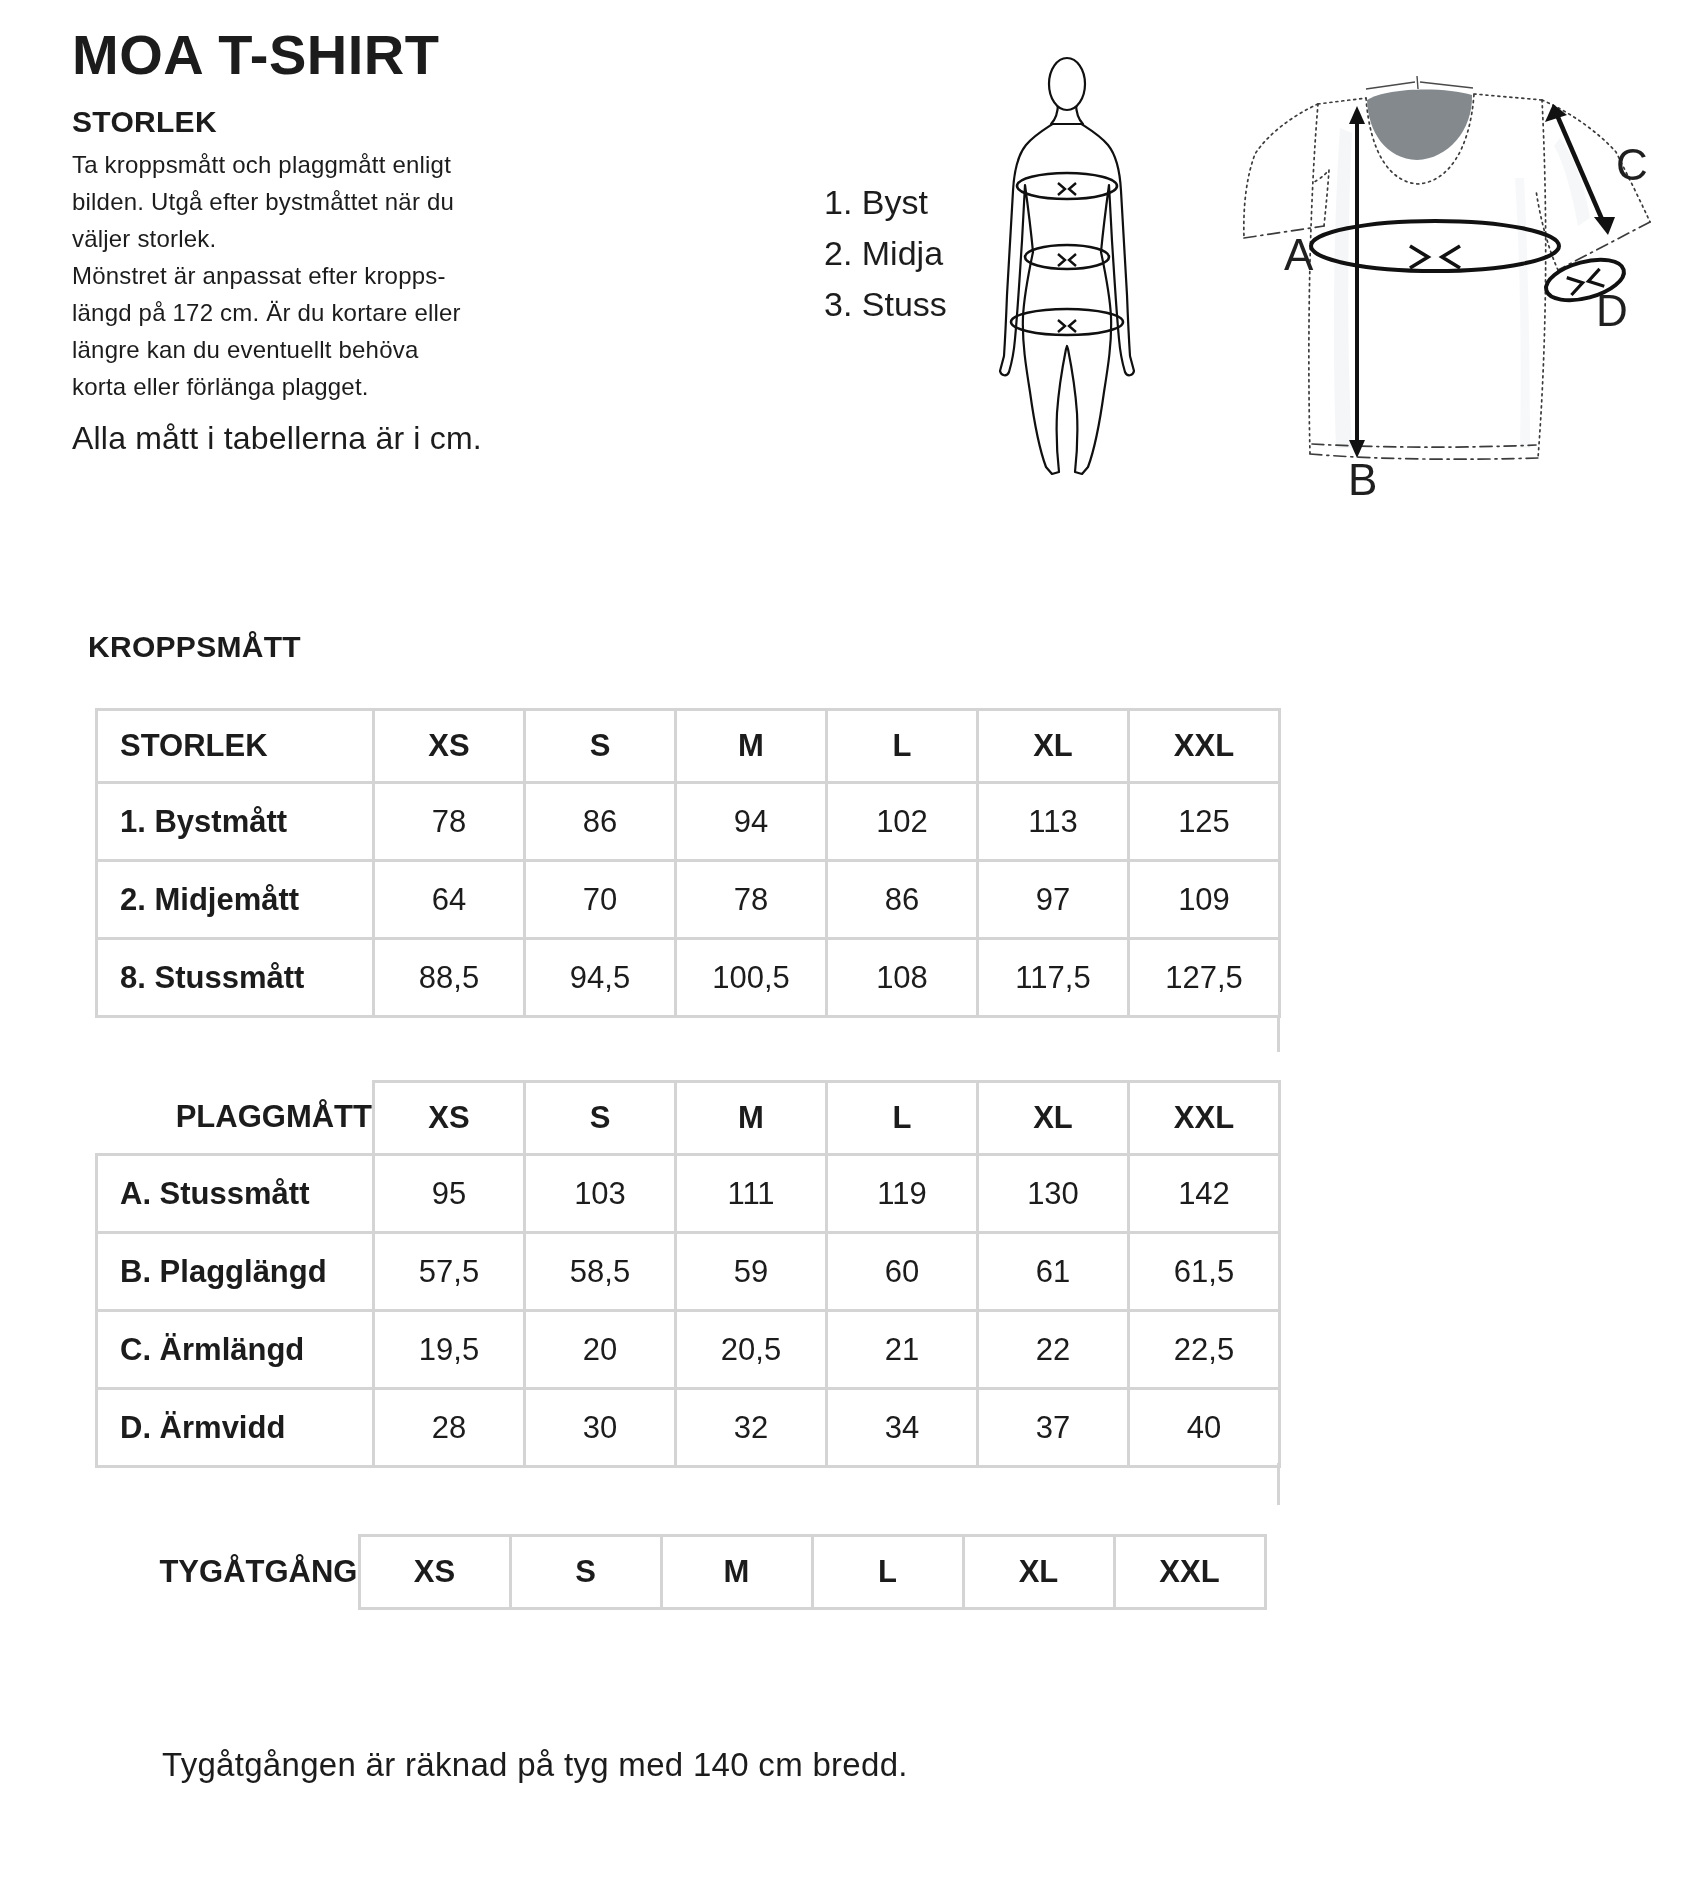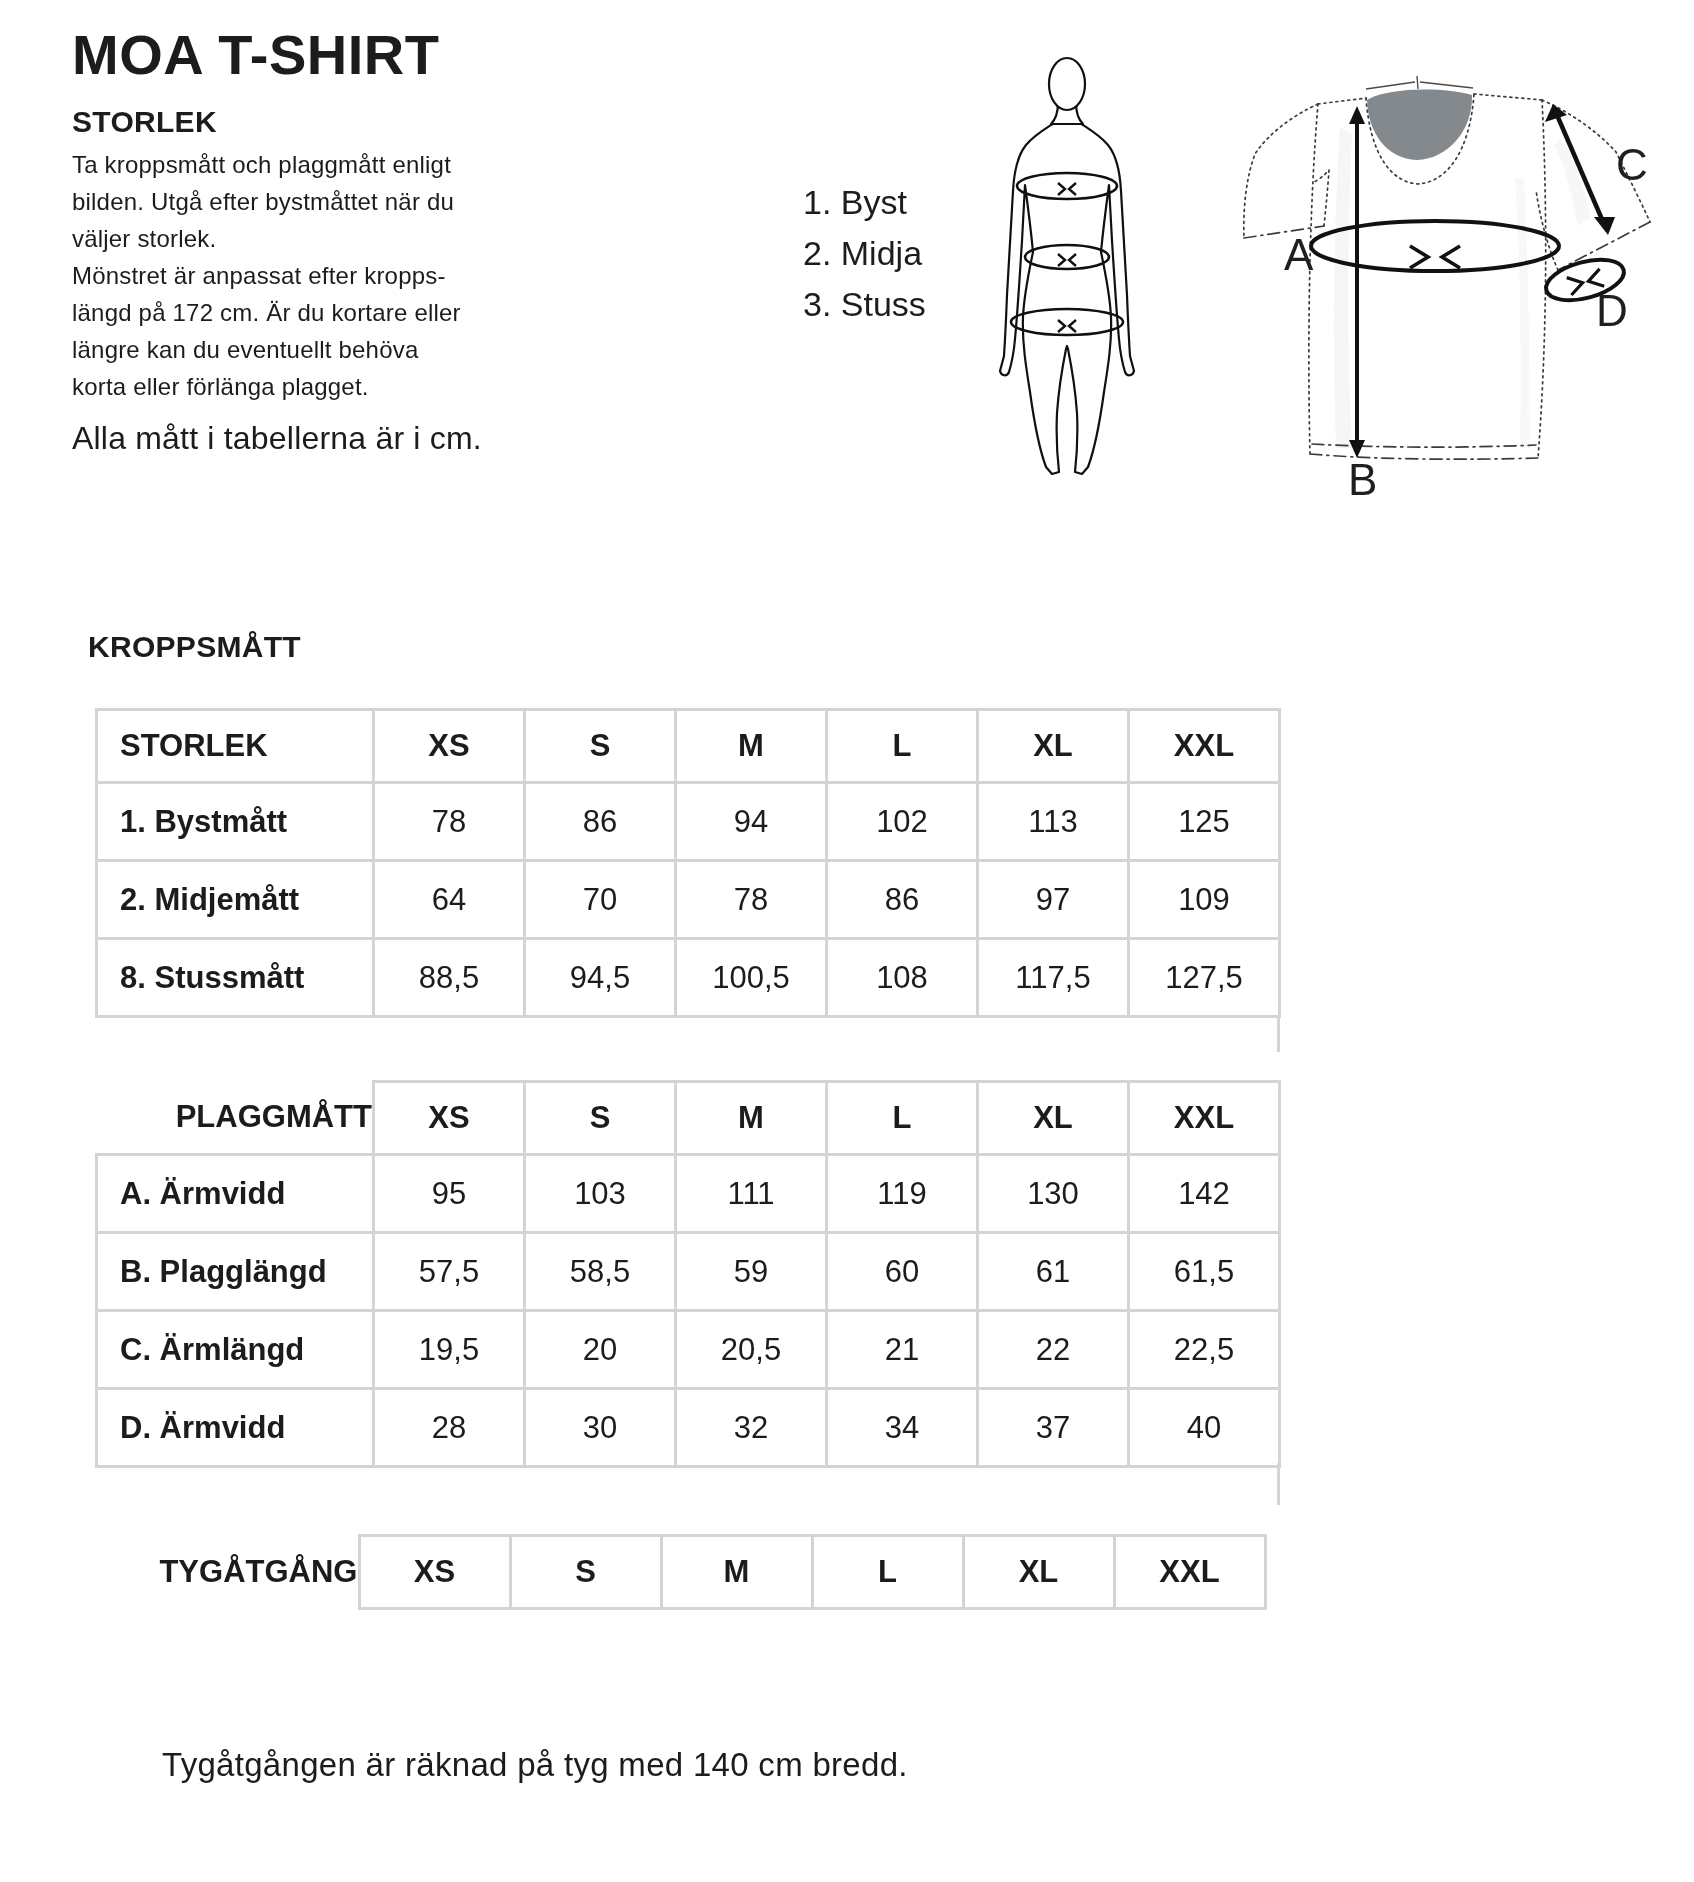--- a/index.html
+++ b/index.html
@@ -44,21 +44,21 @@
 <div class="abs h2" style="left:72px;top:105px">STORLEK</div>
 <div class="abs para" style="left:72px;top:146px;width:640px">Ta kroppsmått och plaggmått enligt
 bilden. Utgå efter bystmåttet när du
 väljer storlek.
 Mönstret är anpassat efter kropps-
 längd på 172 cm. Är du kortare eller
 längre kan du eventuellt behöva
 korta eller förlänga plagget.</div>
 <div class="abs note" style="left:72px;top:420px">Alla mått i tabellerna är i cm.</div>
 
-<div class="abs mlist" style="left:803px;top:177px">
+<div class="abs mlist" style="left:824px;top:177px">
   <div>1. Byst</div>
   <div>2. Midja</div>
   <div>3. Stuss</div>
 </div>
 
 <svg class="abs" style="left:995px;top:55px" width="145" height="428" viewBox="0 0 145 428">
   <g fill="#fff" stroke="#101010" stroke-width="2.2" stroke-linejoin="round">
     <path d="M62,66
       C52,73 40,79 31,90 C22,101 19,117 18,136 C16,166 14,202 12,240
       C11,266 10,286 9,301 L5,316 C6,321 12,322 14,317 C17,307 19,296 20,284
@@ -211,21 +211,21 @@
       <tr class="hdr">
         <td class="hlbl">PLAGGMÅTT</td>
         <td class="sz">XS</td>
         <td class="sz">S</td>
         <td class="sz">M</td>
         <td class="sz">L</td>
         <td class="sz">XL</td>
         <td class="sz">XXL</td>
       </tr>
       <tr class="data">
-        <td class="clbl">A. Ärmvidd</td>
+        <td class="clbl">A. Stussmått</td>
         <td class="val">95</td>
         <td class="val">103</td>
         <td class="val">111</td>
         <td class="val">119</td>
         <td class="val">130</td>
         <td class="val">142</td>
       </tr>
       <tr class="data">
         <td class="clbl">B. Plagglängd</td>
         <td class="val">57,5</td>

